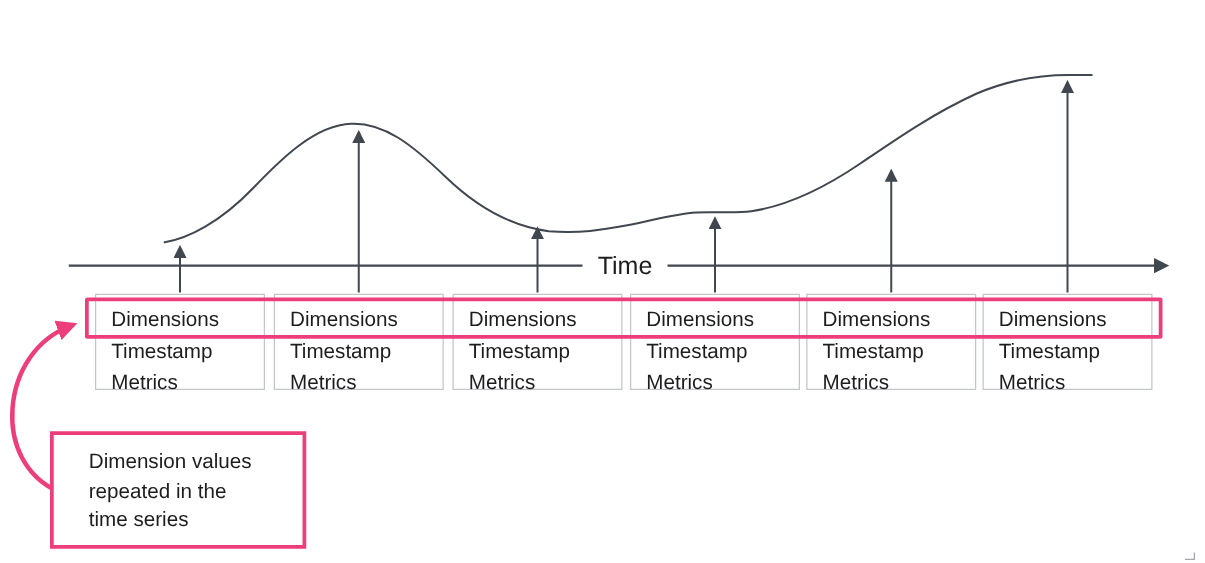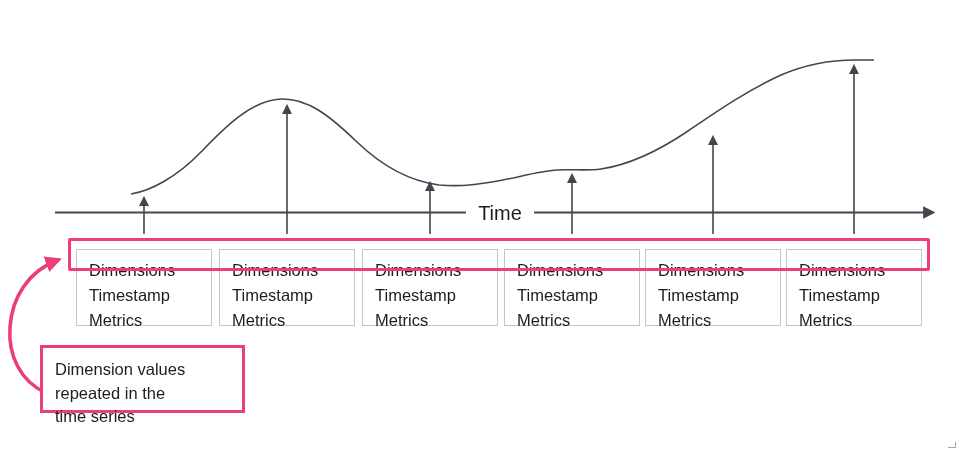--- a/index.html
+++ b/index.html
@@ -22,21 +22,21 @@
     left: 470px;
     top: 202px;
     width: 60px;
     text-align: center;
     font-size: 20px;
     color: #1d1d1f;
     background: #ffffff;
   }
   .record {
     position: absolute;
-    top: 249px;
+    top: 235px;
     width: 136px;
     height: 77px;
     box-sizing: border-box;
     border: 1.3px solid #c2c6ca;
     background: #ffffff;
     padding: 8px 0 0 12px;
   }
   .record .cell {
     font-size: 16.5px;
     line-height: 25px;
@@ -52,25 +52,25 @@
     box-sizing: border-box;
     border: 3.5px solid #ed3e7c;
     border-radius: 2px;
     background: transparent;
   }
   .callout {
     position: absolute;
     left: 40px;
     top: 345px;
     width: 205px;
-    height: 68px;
+    height: 94px;
     box-sizing: border-box;
     border: 3.5px solid #ed3e7c;
     background: #ffffff;
-    padding: 10px 8px 0 12px;
+    padding: 10px 8px 0 28px;
   }
   .callout .callout-text {
     font-size: 16.5px;
     line-height: 23.5px;
     white-space: pre-line;
     color: #1d1d1f;
   }
   .corner-mark {
     position: absolute;
     left: 948px;

